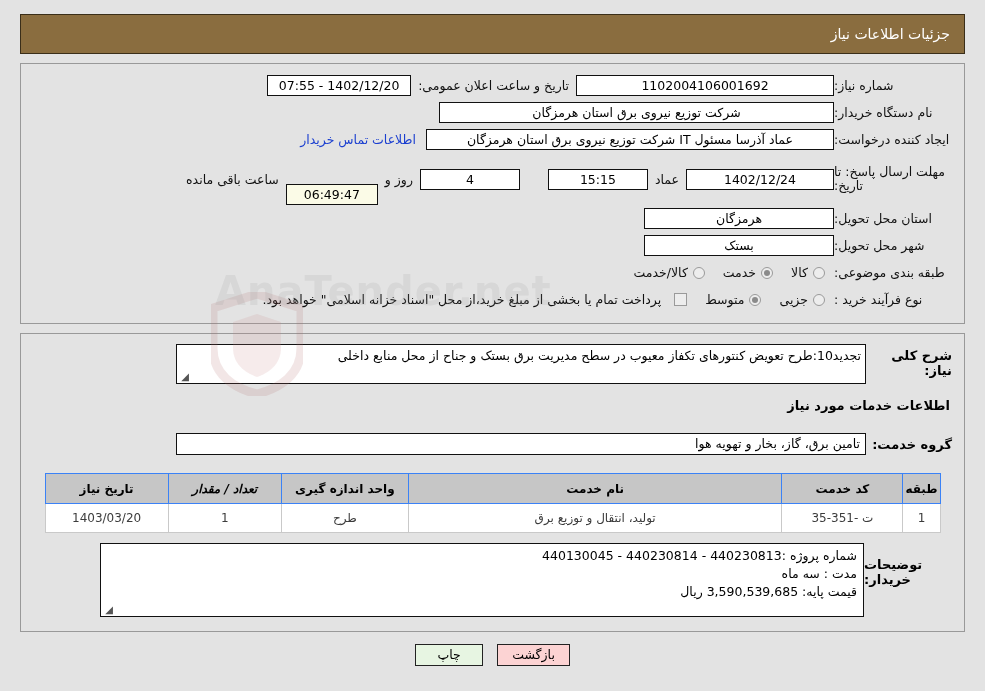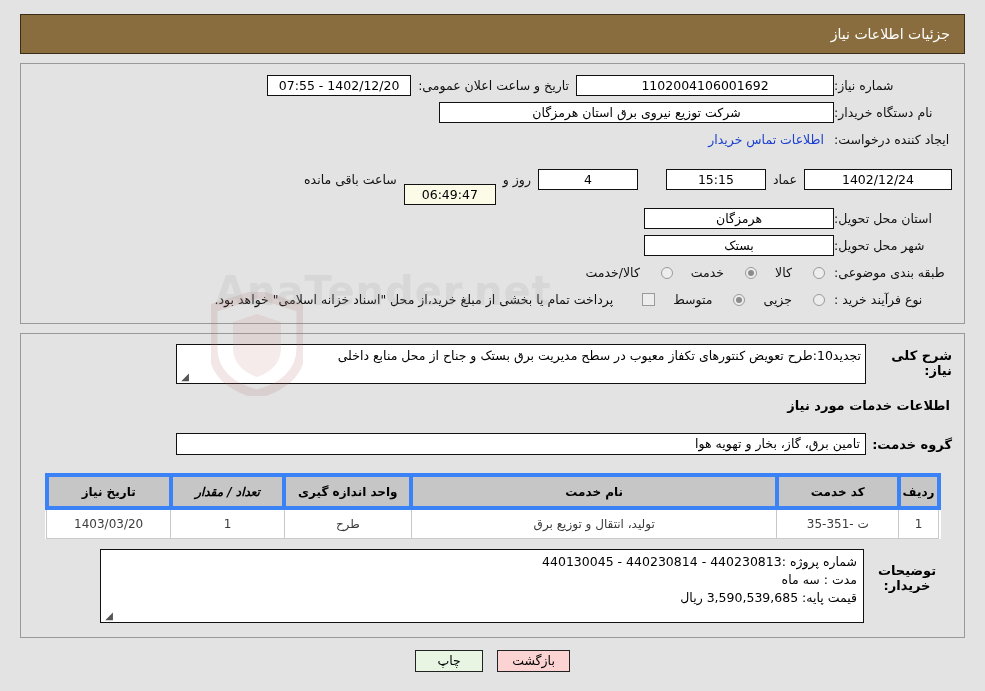--- a/index.html
+++ b/index.html
@@ -104,21 +104,21 @@
     padding: 0 10px;
     white-space: nowrap;
     text-decoration: none;
     cursor: pointer;
   }
 
   
   .radio-wrap {
     display: inline-flex;
     align-items: center;
-    gap: 21px;
+    gap: 5px;
     padding: 0 9px 0 9px;
     white-space: nowrap;
   }
   .radio {
     width: 12px;
     height: 12px;
     border-radius: 50%;
     border: 1px solid #9a9a9a;
     background: #ededed;
     box-sizing: border-box;
@@ -222,21 +222,21 @@
   
   table.svc {
     border-collapse: collapse;
     width: 896px;
     margin: 18px auto 0 auto;
     background: #fff;
     font-size: 12px;
   }
   table.svc th {
     background: #c6c6c6;
-    border: 4px solid #3b82f6;
+    border: 1px solid #3b82f6;
     font-weight: bold;
     height: 27px;
     color: #000;
     font-size: 12px;
   }
   table.svc td {
     border: 1px solid #c9c9c9;
     height: 26px;
     text-align: center;
     color: #3c3c3c;
@@ -254,21 +254,21 @@
   .notes-row {
     display: flex;
     align-items: flex-start;
     margin: 10px 0 0 0;
     padding-right: 2px;
   }
   .notes-lbl {
     font-weight: bold;
     font-size: 13px;
     width: 86px;
-    text-align: center;
+    text-align: left;
     padding-top: 14px;
     flex: 0 0 auto;
   }
   .notes-box {
     border: 1px solid #111;
     background: #fff;
     width: 764px;
     height: 74px;
     box-sizing: border-box;
     font-size: 12.5px;
@@ -344,24 +344,26 @@
     <span class="box w-ann">1402/12/20 - 07:55</span>
   </div>
 
   <div class="frow">
     <span class="lbl">نام دستگاه خریدار:</span>
     <span class="box right w-org">شرکت توزیع نیروی برق استان هرمزگان</span>
   </div>
 
   <div class="frow">
     <span class="lbl">ایجاد کننده درخواست:</span>
+    <span class="box right w-create">عماد آذرسا مسئول IT شرکت توزیع نیروی برق استان هرمزگان</span>
     <span class="link">اطلاعات تماس خریدار</span>
   </div>
 
   <div class="frow">
+    <span class="lbl two-line">مهلت ارسال پاسخ: تا تاریخ:</span>
     <span class="box w-date">1402/12/24</span>
     <span class="inline-txt">عماد</span>
     <span class="box w-time">15:15</span>
     <span class="inline-txt" style="padding:0 14px"></span>
     <span class="box w-days">4</span>
     <span class="inline-txt">روز و</span>
     <span class="box cream w-count">06:49:47</span>
     <span class="inline-txt">ساعت باقی مانده</span>
   </div>
 
@@ -434,21 +436,21 @@
   <div class="section-head">اطلاعات خدمات مورد نیاز</div>
 
   <div class="group-row">
     <span class="group-lbl">گروه خدمت:</span>
     <span class="group-box">تامین برق، گاز، بخار و تهویه هوا</span>
   </div>
 
   <table class="svc">
     <thead>
       <tr>
-        <th class="c-radif">ردیف</th>
+        <th class="c-radif">طبقه</th>
         <th class="c-code">کد خدمت</th>
         <th class="c-name">نام خدمت</th>
         <th class="c-unit">واحد اندازه گیری</th>
         <th class="c-qty">تعداد / مقدار</th>
         <th class="c-date">تاریخ نیاز</th>
       </tr>
     </thead>
     <tbody>
       <tr>
         <td>1</td>

